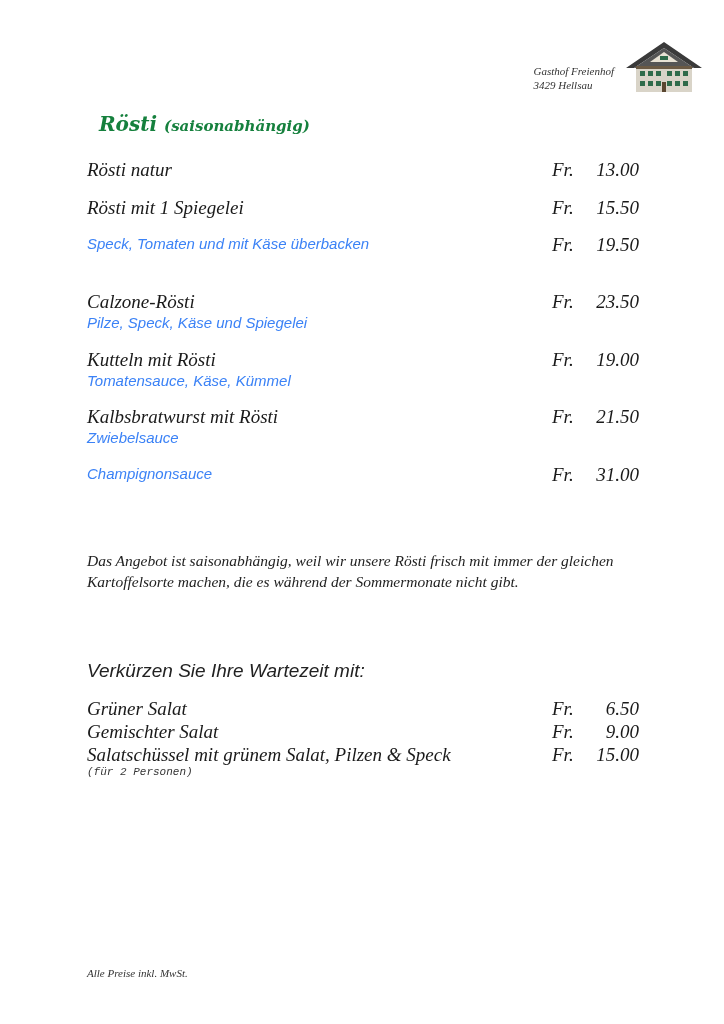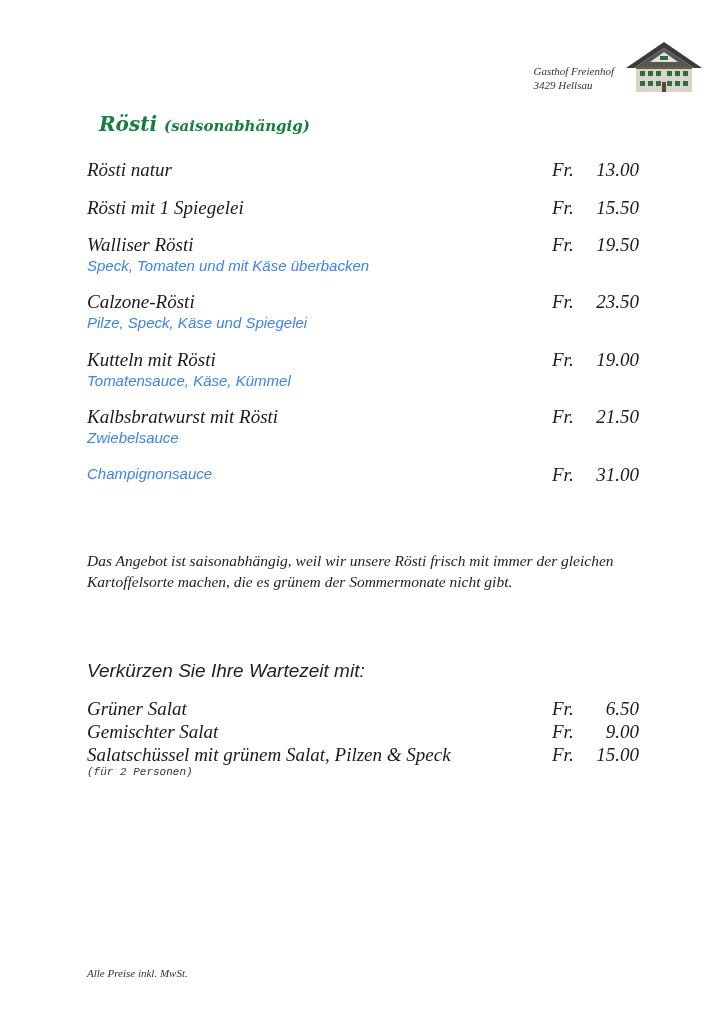--- a/index.html
+++ b/index.html
@@ -81,21 +81,20 @@
   <div class="name">Rösti natur</div>
   <span class="fr">Fr.</span>
   <span class="price">13.00</span>
 </div>
 <div class="item" style="top:197px;">
   <div class="name">Rösti mit 1 Spiegelei</div>
   <span class="fr">Fr.</span>
   <span class="price">15.50</span>
 </div>
 <div class="item" style="top:234px;">
-  <div class="name">Walliser Rösti</div>
   <div class="desc">Speck, Tomaten und mit Käse überbacken</div>
   <span class="fr">Fr.</span>
   <span class="price">19.50</span>
 </div>
 <div class="item" style="top:291px;">
   <div class="name">Calzone-Rösti</div>
   <div class="desc">Pilze, Speck, Käse und Spiegelei</div>
   <span class="fr">Fr.</span>
   <span class="price">23.50</span>
 </div>
@@ -110,21 +109,21 @@
   <div class="desc">Zwiebelsauce</div>
   <span class="fr">Fr.</span>
   <span class="price">21.50</span>
 </div>
 <div class="item" style="top:464px;">
   <div class="desc">Champignonsauce</div>
   <span class="fr">Fr.</span>
   <span class="price">31.00</span>
 </div>
 
-<div class="note">Das Angebot ist saisonabhängig, weil wir unsere Rösti frisch mit immer der gleichen Kartoffelsorte machen, die es grünem der Sommermonate nicht gibt.</div>
+<div class="note">Das Angebot ist saisonabhängig, weil wir unsere Rösti frisch mit immer der gleichen Kartoffelsorte machen, die es während der Sommermonate nicht gibt.</div>
 
 <div class="subhead">Verkürzen Sie Ihre Wartezeit mit:</div>
 
 <div class="item" style="top:698px;">
   <div class="name">Grüner Salat</div>
   <span class="fr">Fr.</span>
   <span class="price">6.50</span>
 </div>
 <div class="item" style="top:721px;">
   <div class="name">Gemischter Salat</div>

